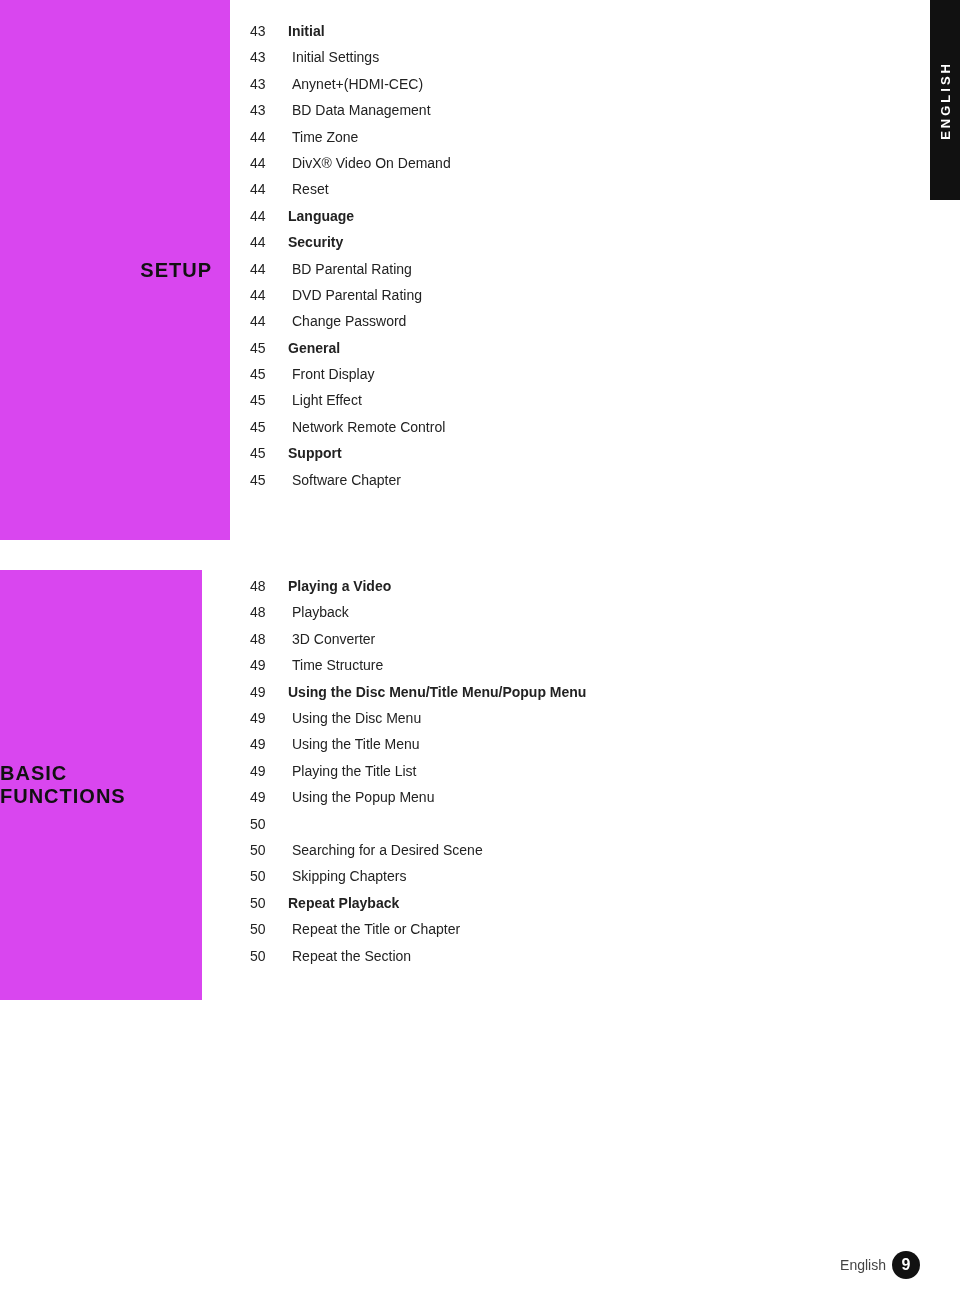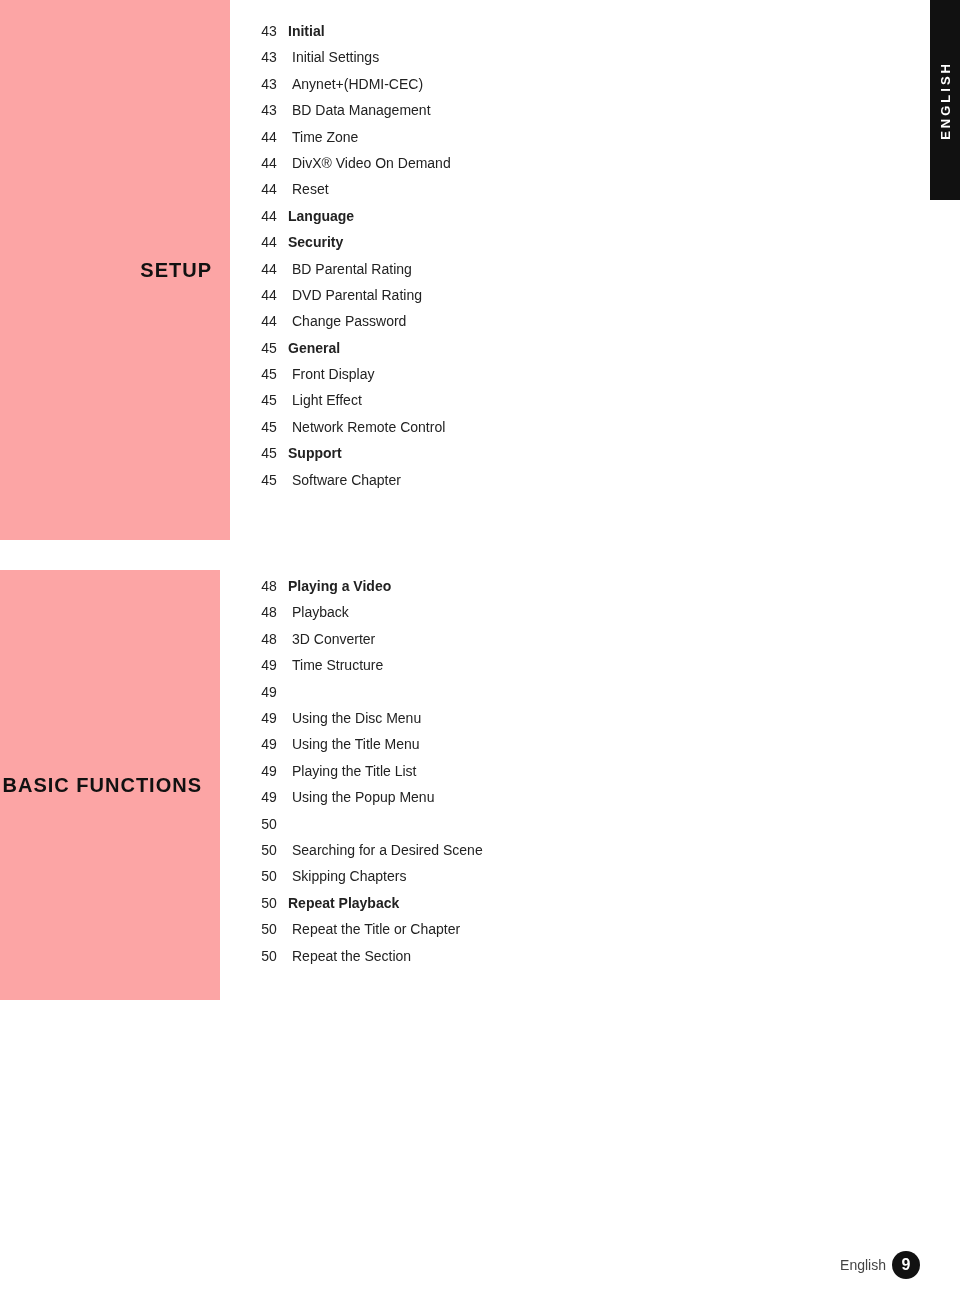--- a/index.html
+++ b/index.html
@@ -11,40 +11,40 @@
       font-family: Arial, Helvetica, sans-serif;
       font-size: 14px;
       color: #222;
       position: relative;
     }
 
     
     .sidebar-label {
       position: absolute;
       left: 0;
-      background: #fca5a5;
+      background: #d946ef;
       display: flex;
       align-items: center;
       justify-content: flex-end;
       padding-right: 18px;
       font-size: 20px;
       font-weight: 900;
       letter-spacing: 1px;
       color: #111;
     }
 
     #setup-sidebar {
       top: 0;
       width: 230px;
       height: 540px;
     }
 
     #basic-sidebar {
       top: 570px;
-      width: 220px;
+      width: 202px;
       height: 430px;
     }
 
     
     .english-tab {
       position: absolute;
       top: 0;
       right: 0;
       width: 30px;
       height: 200px;
@@ -82,21 +82,21 @@
       display: flex;
       align-items: baseline;
       margin-bottom: 4px;
       line-height: 1.6;
     }
 
     .toc-number {
       min-width: 38px;
       font-size: 14px;
       color: #222;
-      text-align: center;
+      text-align: left;
       flex-shrink: 0;
     }
 
     .toc-text {
       font-size: 14px;
       color: #222;
     }
 
     .toc-text.bold {
       font-weight: 700;
@@ -241,20 +241,21 @@
       <div class="toc-row">
         <span class="toc-number">48</span>
         <span class="toc-text indented">3D Converter</span>
       </div>
       <div class="toc-row">
         <span class="toc-number">49</span>
         <span class="toc-text indented">Time Structure</span>
       </div>
       <div class="toc-row">
         <span class="toc-number">49</span>
+        <span class="toc-text bold">Using the Disc Menu/Title Menu/Popup Menu</span>
       </div>
       <div class="toc-row">
         <span class="toc-number">49</span>
         <span class="toc-text indented">Using the Disc Menu</span>
       </div>
       <div class="toc-row">
         <span class="toc-number">49</span>
         <span class="toc-text indented">Using the Title Menu</span>
       </div>
       <div class="toc-row">

